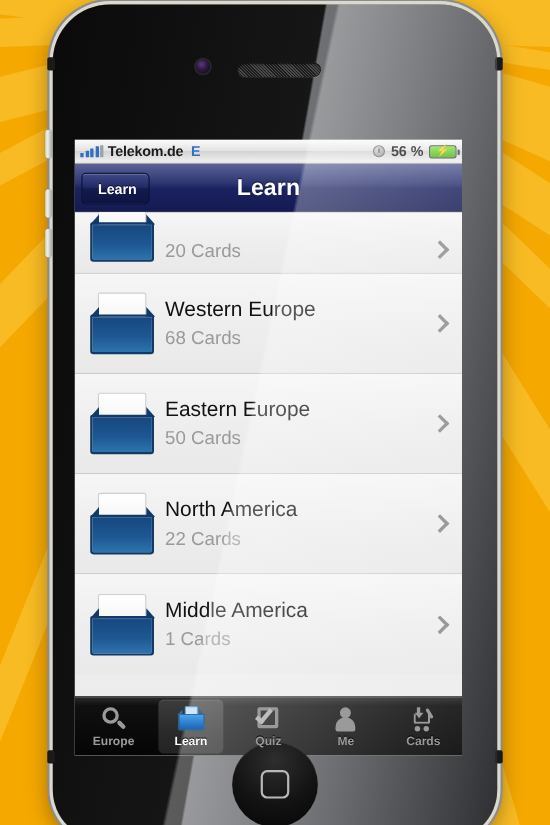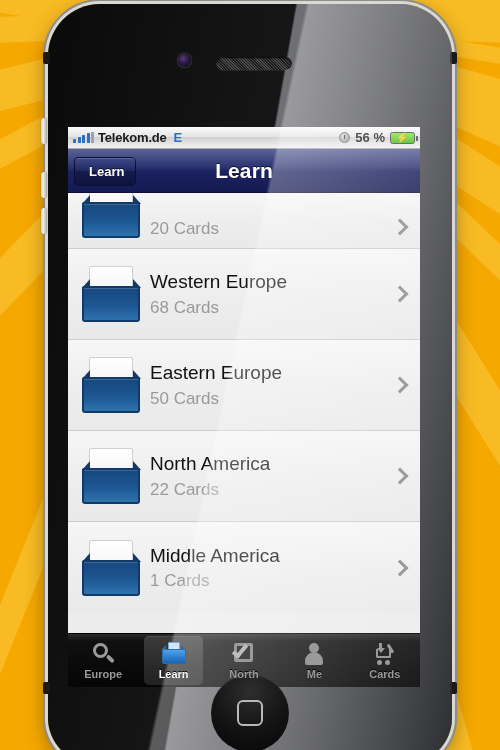--- a/index.html
+++ b/index.html
@@ -484,21 +484,21 @@
         </div>
         <div class="lb">Learn</div>
       </div>
 
       <div class="tab">
         <div class="tabbg"></div>
         <div class="ic ic-quiz">
           <div class="sq"></div>
             <div class="tick"></div>
         </div>
-        <div class="lb">North</div>
+        <div class="lb">Quiz</div>
       </div>
 
       <div class="tab">
         <div class="tabbg"></div>
         <div class="ic ic-me">
           <div class="head"></div>
             <div class="body"></div>
         </div>
         <div class="lb">Me</div>
       </div>

